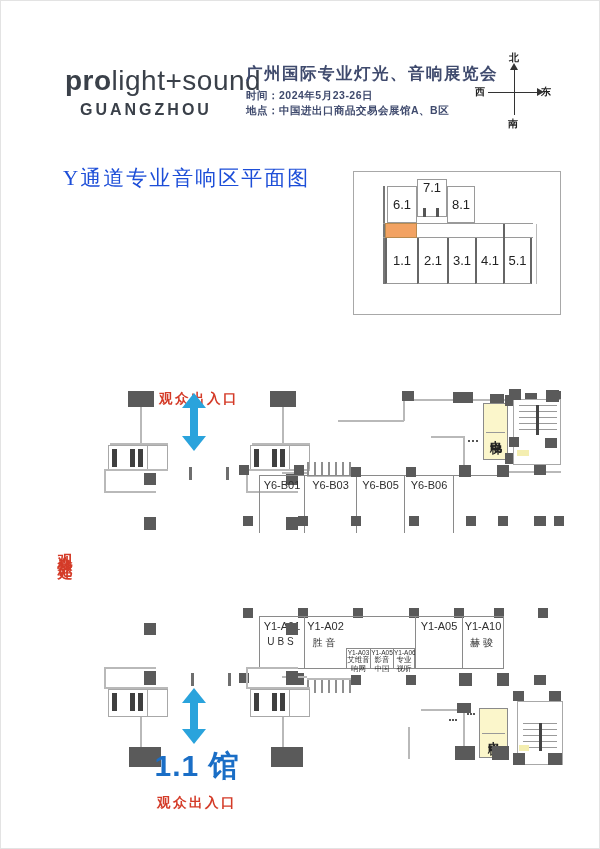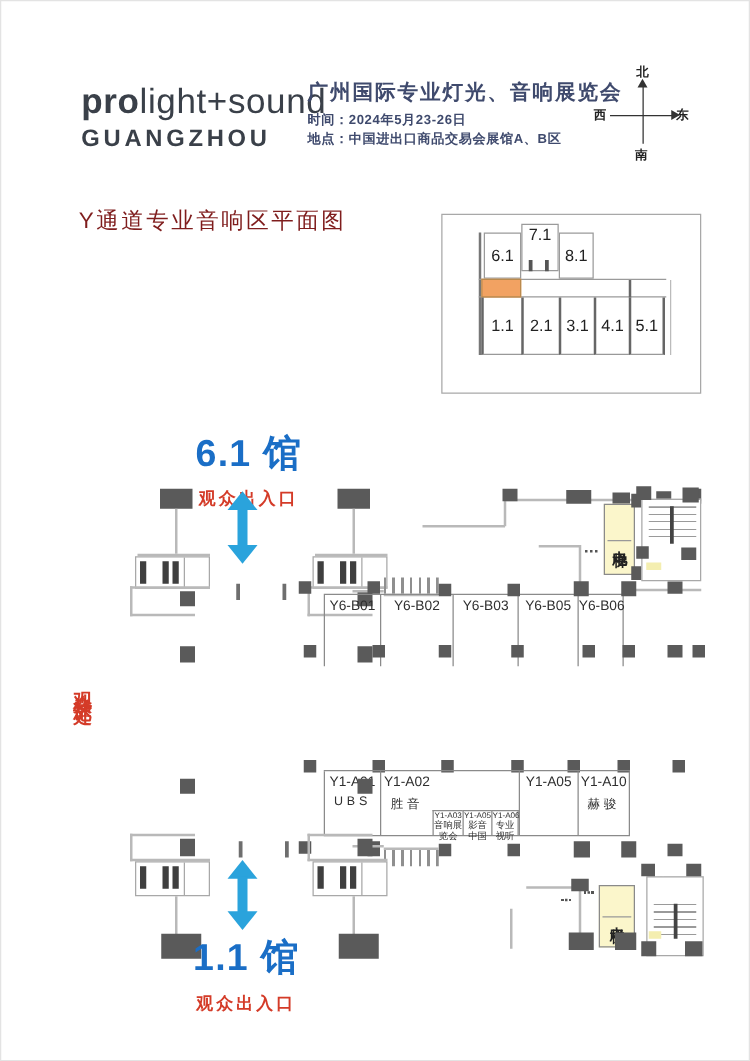--- a/index.html
+++ b/index.html
@@ -12,28 +12,28 @@
   .col{position:absolute;background:var(--column_gray);}
   .tick{position:absolute;background:#6e6e6e;width:3px;height:13px;}
   .dotline{position:absolute;height:0;border-top:2px dotted #555;}
   .box{position:absolute;border:1px solid #a8a8a8;background:#fff;box-sizing:border-box;}
   .comb{position:absolute;background:repeating-linear-gradient(90deg,#8f8f8f 0 2px,transparent 2px 7px);}
   .comb.up{border-bottom:2px solid var(--wall_gray);}
   .comb.dn{border-top:2px solid var(--wall_gray);}
   
   .logo{position:absolute;left:64px;top:66px;font-size:28px;line-height:1;color:var(--logo_ink);letter-spacing:.5px;}
   .logo b{font-weight:800;}
-  .logo-city{position:absolute;left:64px;top:100px;font-size:19px;font-weight:700;letter-spacing:3px;color:var(--logo_ink);}
+  .logo-city{position:absolute;left:79px;top:100px;font-size:16px;font-weight:700;letter-spacing:3px;color:var(--logo_ink);}
   .expo-title{position:absolute;left:245px;top:62px;font-size:16.5px;font-weight:700;letter-spacing:1.5px;color:var(--title_navy);}
   .expo-line{position:absolute;left:245px;font-size:10.5px;font-weight:700;letter-spacing:.5px;color:var(--title_navy);}
   .compass{position:absolute;left:478px;top:54px;width:72px;height:72px;}
   .compass .lab{position:absolute;font-size:10px;font-weight:700;color:#222;}
   .tri{position:absolute;width:0;height:0;}
   
-  .section-title{position:absolute;left:62px;top:163px;font-size:18px;letter-spacing:2px;color:#7f1d1d;}
+  .section-title{position:absolute;left:62px;top:163px;font-size:21px;letter-spacing:2px;color:#1d4ed8;font-family:Liberation Serif, serif;}
   
   .minimap{position:absolute;left:352px;top:170px;width:206px;height:142px;border:1px solid #a8a8a8;background:#fff;}
   .mm-cell{position:absolute;border:1px solid #9a9a9a;box-sizing:border-box;font-size:13px;color:#222;
            display:flex;align-items:center;justify-content:center;background:#fff;}
   .mm-row{position:absolute;display:flex;}
   .mm-bcell{border-left:2px solid #666;box-sizing:border-box;font-size:13px;color:#222;
             display:flex;align-items:center;justify-content:center;border-bottom:1px solid #999;}
   .mm-caption{position:absolute;left:0;top:118px;width:206px;text-align:center;font-size:12px;color:#222;letter-spacing:1px;}
   
   .hall-label{position:absolute;width:124px;text-align:center;font-size:30px;font-weight:800;
@@ -115,21 +115,20 @@
     <div class="mm-row" style="left:31px;top:66px;height:46px;text-align:center;">
       <div class="mm-bcell" style="width:32px;">1.1</div>
       <div class="mm-bcell" style="width:30px;">2.1</div>
       <div class="mm-bcell" style="width:28px;">3.1</div>
       <div class="mm-bcell" style="width:28px;">4.1</div>
       <div class="mm-bcell" style="width:29px;border-right:2px solid #666;">5.1</div>
     </div>
     <div class="abs" style="left:182px;top:52px;width:1px;height:60px;background:#bbb;"></div>
   </div>
 
-  <div class="hall-label" style="left:136px;top:342px;">6.1 馆</div>
   <div class="gate-label" style="left:136px;top:376px;">观众出入口</div>
   <div class="dblarrow" style="left:181px;top:392px;height:58px;">
     <div class="a-up"></div>
       <div class="a-shaft"></div>
       <div class="a-dn"></div>
   </div>
 
   <div class="plan" style="top:388px;height:146px;">
 
     <div class="wing" style="left:5px;top:0;height:146px;">
@@ -181,30 +180,27 @@
     <div class="wall-v" style="left:372px;top:47px;height:40px;"></div>
     <div class="dotline" style="left:377px;top:51px;width:10px;"></div>
     <div class="wall-h" style="left:417px;top:82px;width:53px;"></div>
     <div class="wall-h" style="left:191px;top:83px;width:25px;"></div>
     <div class="comb up" style="left:216px;top:73px;width:44px;height:13px;"></div>
 
     <div class="booth-row" style="left:168px;top:86px;width:244px;height:58px;">
       <div class="bcell" style="width:45px;">
           <div class="bid">Y6-B01</div>
         </div>
-      <div class="bcell" style="width:58px;">
-          <div class="bid">Y6-B02</div>
-        </div>
       <div class="bcell" style="width:52px;">
           <div class="bid">Y6-B03</div>
         </div>
       <div class="bcell" style="width:48px;">
           <div class="bid">Y6-B05</div>
         </div>
-      <div class="bcell" style="width:37px;">
+      <div class="bcell" style="width:50px;">
           <div class="bid">Y6-B06</div>
         </div>
     </div>
 
     <div class="col" style="left:148px;top:76px;width:10px;height:10px;"></div>
     <div class="col" style="left:203px;top:76px;width:10px;height:10px;"></div>
     <div class="col" style="left:260px;top:78px;width:10px;height:10px;"></div>
     <div class="col" style="left:315px;top:78px;width:10px;height:10px;"></div>
     <div class="col" style="left:368px;top:76px;width:12px;height:12px;"></div>
     <div class="col" style="left:406px;top:76px;width:12px;height:12px;"></div>
@@ -254,21 +250,21 @@
         <div class="bid">Y1-A01</div>
         <div class="bname">UBS</div>
       </div>
       <div class="bcell" style="width:42px;">
         <div class="bid">Y1-A02</div>
         <div class="bname">胜音</div>
       </div>
       <div class="bcell" style="width:24px;border-left:none;">
         <div class="sbox" style="border-left:1px solid #8a8a8a;">
           <div class="sid">Y1-A03</div>
-          <div class="sname">音响展览会</div>
+          <div class="sname">艾维音响网</div>
         </div>
       </div>
       <div class="bcell" style="width:23px;border-left:none;">
         <div class="sbox" style="border-left:1px solid #8a8a8a;">
           <div class="sid">Y1-A05</div>
           <div class="sname">影音中国</div>
         </div>
       </div>
       <div class="bcell" style="width:22px;border-left:none;">
         <div class="sbox" style="border-left:1px solid #8a8a8a;border-right:1px solid #8a8a8a;">

